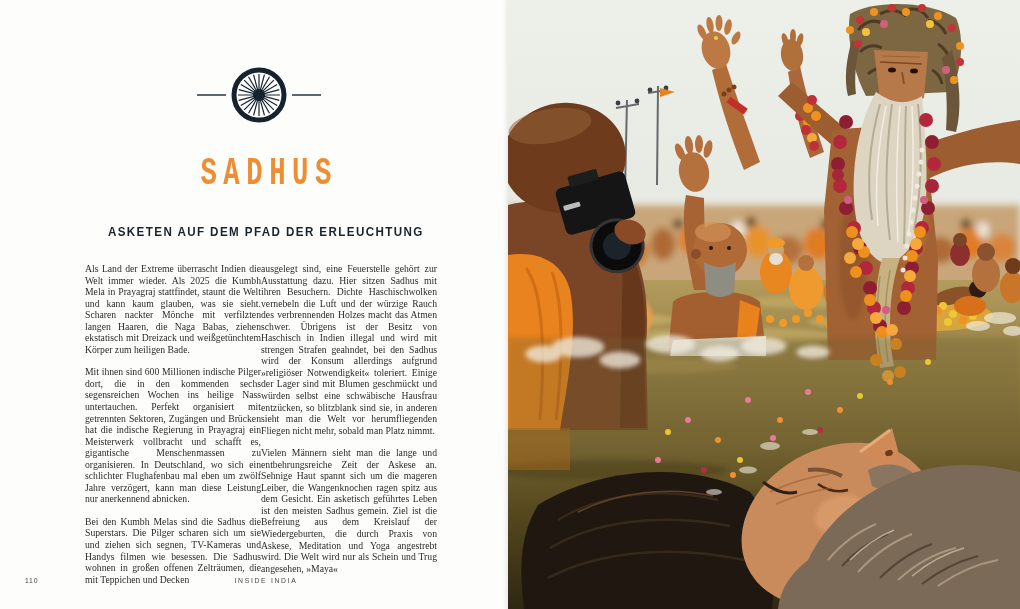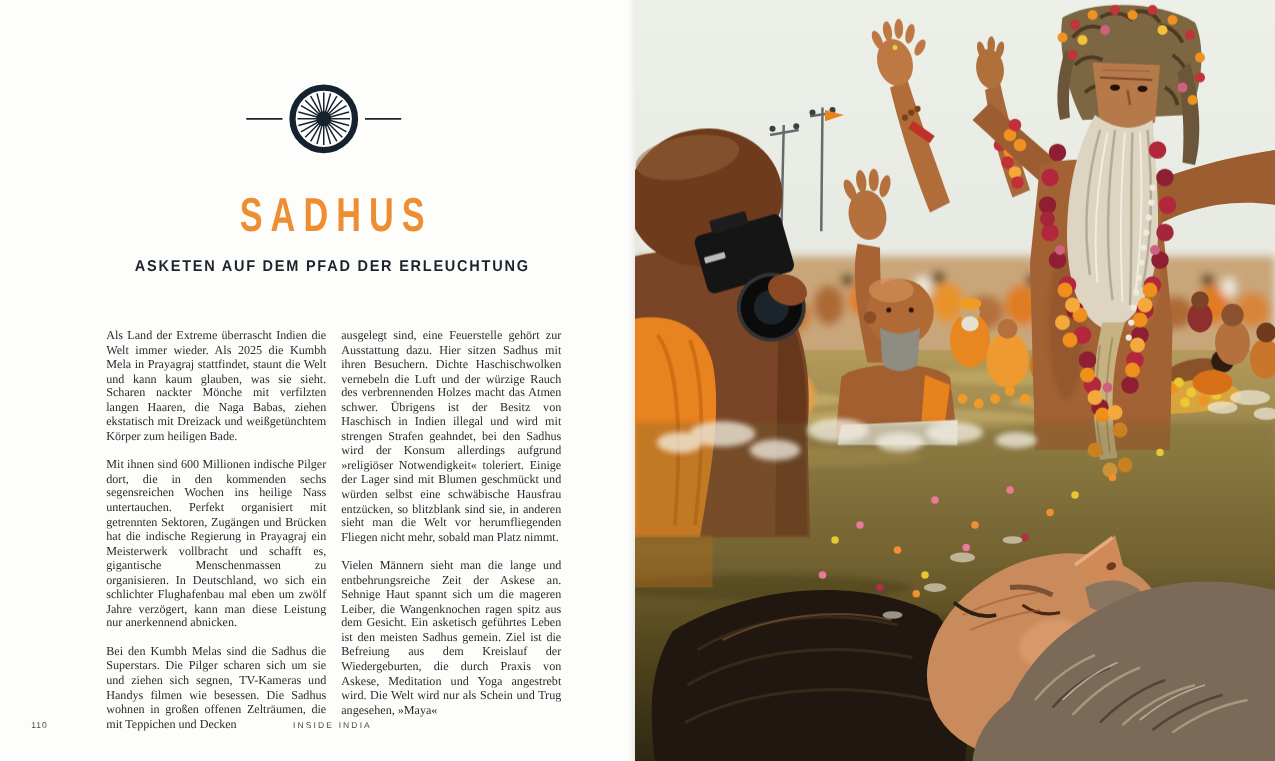--- a/index.html
+++ b/index.html
@@ -11,35 +11,35 @@
 
   
   .page-left { position:relative; width:508px; height:609px; background:#fdfdfb; }
   .page-left::after {
     content:""; position:absolute; right:0; top:0; width:5px; height:100%;
     background:linear-gradient(to left, rgba(0,0,0,.07), rgba(0,0,0,0));
     pointer-events:none;
   }
   .emblem { position:absolute; left:189px; top:64px; width:140px; height:62px; }
   .header-center { position:absolute; left:86px; width:360px; text-align:center; }
-  .title-wrap { top:152px; }
+  .title-wrap { top:152px;font-family:Liberation Mono, monospace; }
   .title {
     display:inline-block; margin:0; font-size:38px; font-weight:bold;
     letter-spacing:9px; text-indent:9px; color:#EE8E33;
     transform:scaleX(.72); transform-origin:center; white-space:nowrap;
   }
   .subtitle-wrap { top:203px; }
   .subtitle {
     display:inline-block; margin:0; font-size:12.5px; font-weight:bold;
     letter-spacing:1.5px; color:#1B242E; white-space:nowrap;
     transform:scaleX(.93); transform-origin:center;
   }
   .columns {
     position:absolute; left:85px; top:263px; width:364px;
-    display:flex; gap:12px;
+    display:flex; 
     font-family:"Liberation Serif", serif; font-size:9.7px; line-height:11.55px;
     color:#2b2b2b; text-align:justify;
   }
   .col { width:176px; }
   .col p { margin:0 0 11px 0; }
   .pagenum {
     position:absolute; left:25px; top:577px; font-size:6.8px;
     letter-spacing:.8px; color:#474747;
   }
   .running {
@@ -75,21 +75,21 @@
         <line x1="49" y1="31" x2="91" y2="31" transform="rotate(135 70 31)"></line>
         <line x1="49" y1="31" x2="91" y2="31" transform="rotate(150 70 31)"></line>
         <line x1="49" y1="31" x2="91" y2="31" transform="rotate(165 70 31)"></line>
       </g>
       <circle cx="70" cy="31" r="6" fill="#16222E"></circle>
     </svg>
 
     <div class="header-center title-wrap" style="top:152px">
       <h1 class="title">SADHUS</h1>
     </div>
-    <div class="header-center subtitle-wrap" style="top:204px">
+    <div class="header-center subtitle-wrap" style="top:222px">
       <h2 class="subtitle">ASKETEN AUF DEM PFAD DER ERLEUCHTUNG</h2>
     </div>
 
     <div class="columns">
       <div class="col">
         <p>Als Land der Extreme überrascht Indien die Welt immer wieder. Als 2025 die Kumbh Mela in Prayagraj stattfindet, staunt die Welt und kann kaum glauben, was sie sieht. Scharen nackter Mönche mit verfilzten langen Haaren, die Naga Babas, ziehen ekstatisch mit Dreizack und weißgetünchtem Körper zum heiligen Bade.</p>
         <p>Mit ihnen sind 600 Millionen indische Pilger dort, die in den kommenden sechs segensreichen Wochen ins heilige Nass untertauchen. Perfekt organisiert mit getrennten Sektoren, Zugängen und Brücken hat die indische Regierung in Prayagraj ein Meisterwerk vollbracht und schafft es, gigantische Menschenmassen zu organisieren. In Deutschland, wo sich ein schlichter Flughafenbau mal eben um zwölf Jahre verzögert, kann man diese Leistung nur anerkennend abnicken.</p>
         <p>Bei den Kumbh Melas sind die Sadhus die Superstars. Die Pilger scharen sich um sie und ziehen sich segnen, TV-Kameras und Handys filmen wie besessen. Die Sadhus wohnen in großen offenen Zelträumen, die mit Teppichen und Decken</p>
       </div>
       <div class="col">

